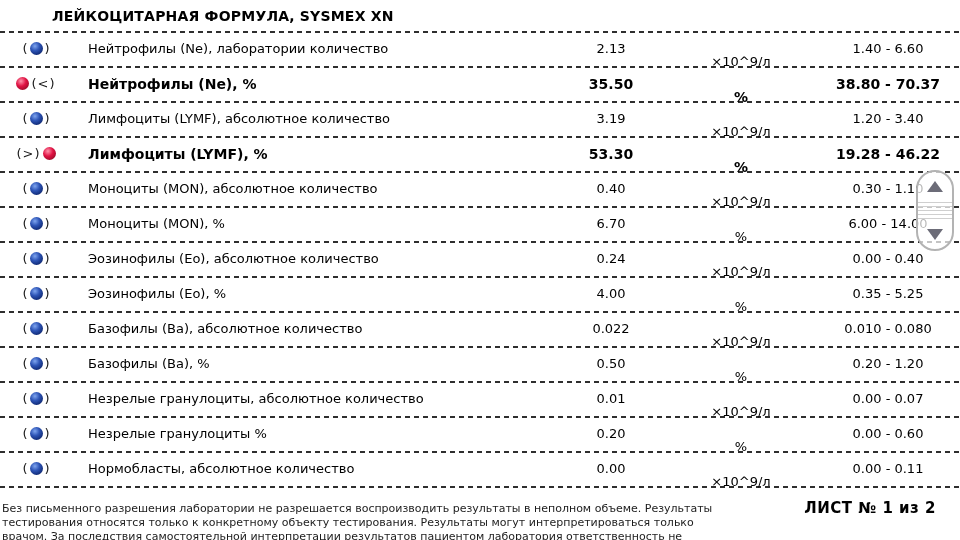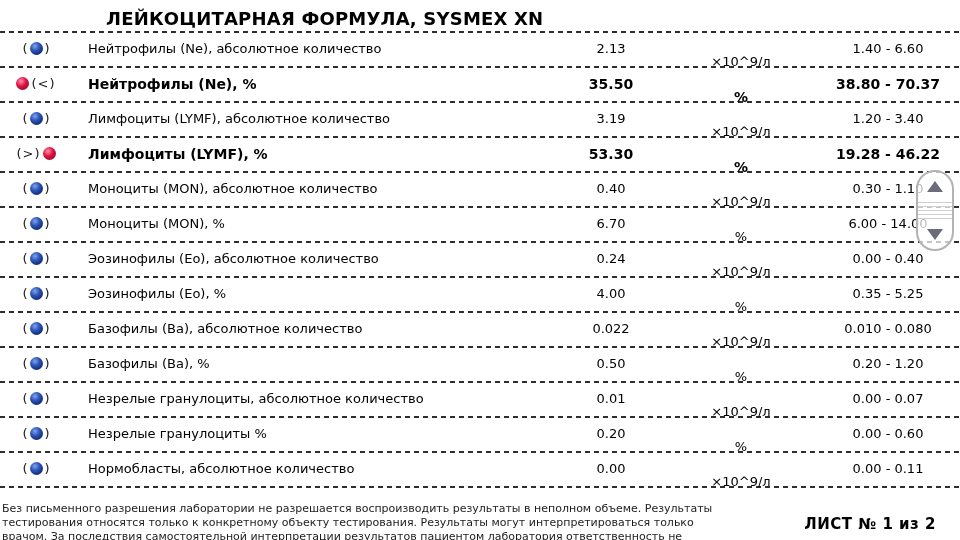--- a/index.html
+++ b/index.html
@@ -3,22 +3,22 @@
 <meta charset="utf-8">
 <style>
   html,body{margin:0;padding:0;}
   body{
     width:960px;height:540px;position:relative;overflow:hidden;
     background:#ffffff;color:#000;
     font-family:"DejaVu Sans","Liberation Sans",sans-serif;
   }
   
   .title-bar{
-    height:31px;box-sizing:border-box;padding:8px 0 0 106px;
-    font-weight:bold;font-size:18px;letter-spacing:.2px;white-space:nowrap;
+    height:31px;box-sizing:border-box;padding:8px 0 0 52px;
+    font-weight:bold;font-size:14px;letter-spacing:.2px;white-space:nowrap;
   }
   
   .rows{width:960px;}
   .row{
     height:35px;display:flex;align-items:center;box-sizing:border-box;
     background-image:repeating-linear-gradient(90deg,#2e2e2e 0 5px,transparent 5px 9px);
     background-size:100% 2px;background-repeat:no-repeat;background-position:top left;
   }
   .bottom-divider{
     height:2px;
@@ -39,21 +39,21 @@
   .flag{font-size:13px;letter-spacing:1px;color:#1a1a1a;}
   .ball{width:13px;height:13px;border-radius:50%;display:inline-block;flex:none;}
   .ball.blue{background:radial-gradient(circle at 38% 32%,#7fa5ef 0%,#2d54b6 38%,#0a2066 85%);}
   .ball.red{background:radial-gradient(circle at 38% 32%,#ff93ab 0%,#e01243 42%,#8e0a24 88%);}
   
   .footer{
     position:absolute;left:2px;top:502px;width:840px;
     font-size:11px;line-height:14px;color:#1c1c1c;white-space:nowrap;overflow:hidden;
   }
   .sheet-label{
-    position:absolute;right:24px;top:515px;
+    position:absolute;right:24px;top:499px;
     font-weight:bold;font-size:15px;white-space:nowrap;letter-spacing:.5px;
   }
   
   .scrollbar{
     position:absolute;left:916px;top:170px;width:38px;height:81px;box-sizing:border-box;
     border:2px solid #b3b3b3;border-radius:20px;background:rgba(255,255,255,.72);
     display:flex;flex-direction:column;align-items:center;justify-content:space-between;
     padding:9px 0;
   }
   .tri-up{width:0;height:0;border-left:8px solid transparent;border-right:8px solid transparent;border-bottom:11px solid #6c6c78;cursor:pointer;}
@@ -69,21 +69,21 @@
 <div class="rows" id="rows">
     <div class="row">
     <div class="cell marker">
       <span class="mk mk-normal">
         <span class="paren">(</span>
         <span class="ball blue"></span>
         <span class="paren">)</span>
       </span>
 
     </div>
-    <div class="cell name">Нейтрофилы (Ne), абсолютное количество</div>
+    <div class="cell name">Нейтрофилы (Ne), лаборатории количество</div>
     <div class="cell value">2.13</div>
     <div class="cell unit">×10^9/л</div>
     <div class="cell range">1.40 - 6.60</div>
   </div>
     <div class="row abnormal">
     <div class="cell marker">
 
       <span class="mk mk-low">
         <span class="ball red"></span>
         <span class="flag">(&lt;)</span>

